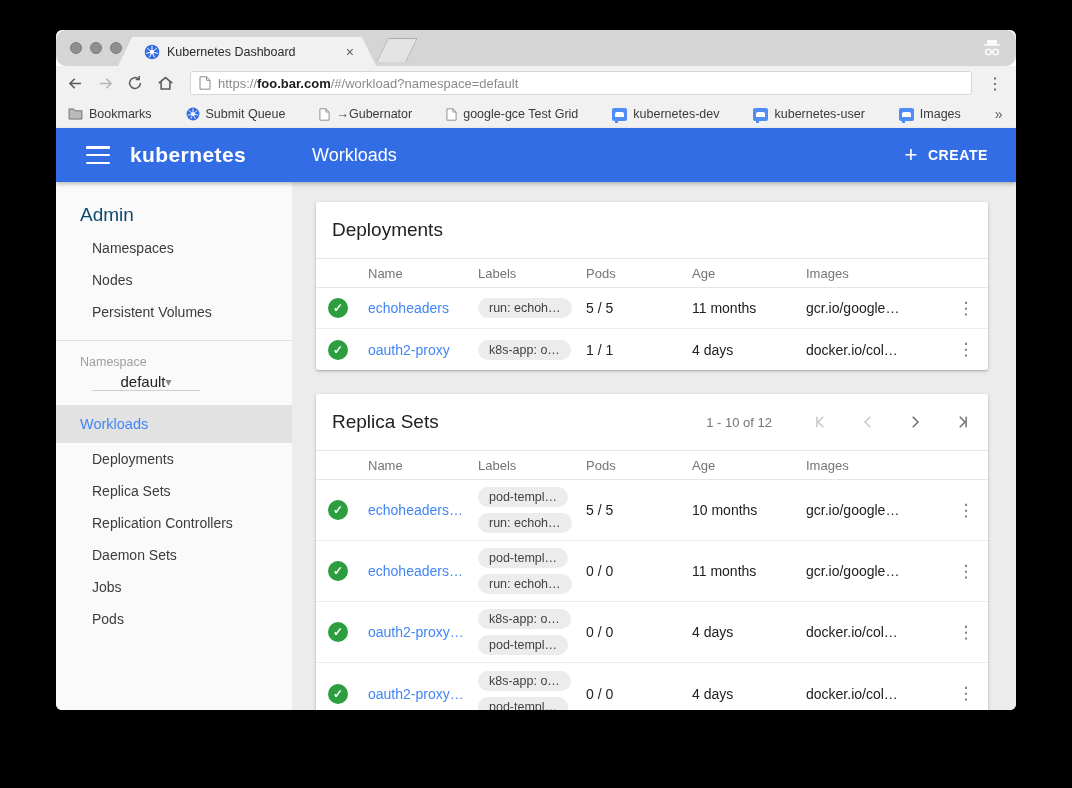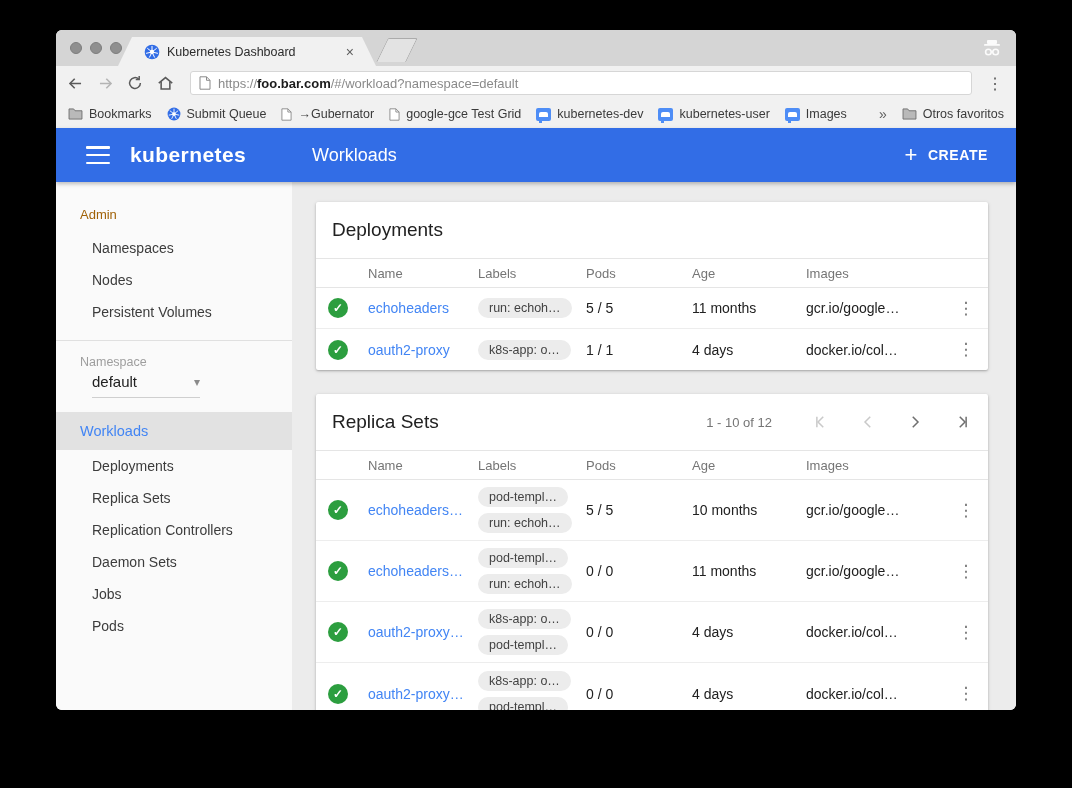--- a/index.html
+++ b/index.html
@@ -3,21 +3,21 @@
 <meta charset="utf-8">
 <style>
   * { margin:0; padding:0; box-sizing:border-box; }
   html,body { width:1072px; height:788px; background:#000; font-family:"Liberation Sans", sans-serif; overflow:hidden; }
 
   .window { position:absolute; left:56px; top:30px; width:960px; height:680px;
             border-radius:6px; overflow:hidden; background:#fff;
             box-shadow:0 10px 30px rgba(0,0,0,.6); display:flex; flex-direction:column; }
 
   
-  .tabstrip { position:relative; height:36px; background:#d5d5d5; flex:none; }
+  .tabstrip { position:relative; height:36px; background:#d5d5d5; flex:none;border-radius:10px; }
   .traffic { position:absolute; left:14px; top:12px; display:flex; gap:8px; }
   .traffic span { width:12px; height:12px; border-radius:50%; background:#8f8f8f; border:1px solid #7d7d7d; }
   .tab { position:absolute; left:62px; bottom:0; width:258px; height:29px; background:#f1f1f1;
          clip-path:polygon(14px 0, 244px 0, 258px 100%, 0 100%);
          display:flex; align-items:center; padding:0 22px 0 26px; gap:7px; }
   .tab-title { font-size:12.5px; color:#2b2b2b; flex:1; white-space:nowrap; overflow:hidden; }
   .tab-close { font-size:14px; color:#5f5f5f; background:none; border:none; cursor:default; line-height:1; }
   .newtab { position:absolute; left:326px; bottom:4px; width:30px; height:24px; background:#e3e3e3;
             border:1px solid #ababab; transform:skewX(-26deg); border-bottom:none; border-radius:2px 2px 0 0; }
   .incog { position:absolute; right:12px; top:8px; }
@@ -26,48 +26,48 @@
   .toolbar { height:34px; background:#f1f1f1; flex:none; display:flex; align-items:center; padding:0 10px 0 6px; gap:4px; }
   .navbtn { width:26px; height:26px; border:none; background:none; display:flex; align-items:center; justify-content:center; color:#5a5a5a; }
   .navbtn.disabled { color:#b4b4b4; }
   .urlbar { flex:1; height:24px; margin:0 8px 0 8px; background:#fff; border:1px solid #d6d6d6; border-radius:3px;
             display:flex; align-items:center; padding:0 8px; gap:7px; overflow:hidden; }
   .urltext { font-size:13px; color:#8a8a8a; white-space:nowrap; }
   .urltext b { color:#1c1c1c; font-weight:bold; }
   .menu-dots { border:none; background:none; color:#5a5a5a; font-size:16px; width:22px; }
 
   
-  .bookmarks { height:28px; background:#f1f1f1; flex:none; display:flex; align-items:center; padding:0 12px; gap:15px; }
+  .bookmarks { height:28px; background:#f1f1f1; flex:none; display:flex; align-items:center; padding:0 12px; gap:34px; }
   .bm { display:flex; align-items:center; gap:6px; font-size:12.5px; color:#3a3a3a; white-space:nowrap; }
   .bm-overflow { margin-left:auto; color:#5f5f5f; font-size:14px; }
   .chaticon { width:15px; height:13px; background:#4e8df6; border-radius:2px; position:relative; }
   .chaticon::after { content:""; position:absolute; left:3px; top:4px; width:9px; height:5px; background:#fff; border-radius:2px 2px 0 0; }
   .chaticon::before { content:""; position:absolute; left:3px; bottom:-2px; width:3px; height:3px; background:#4e8df6; }
 
   
   .appheader { height:54px; background:#326de6; flex:none; display:flex; align-items:center; color:#fff;
                box-shadow:0 2px 4px rgba(0,0,0,.25); position:relative; z-index:5;padding-left:8px; }
   .hamburger { width:24px; height:18px; margin-left:22px; border:none; background:none; display:flex; flex-direction:column; justify-content:space-between; }
   .hamburger i { display:block; height:2.5px; background:#fff; border-radius:1px; }
   .brand { font-size:21px; font-weight:bold; letter-spacing:.4px; margin-left:20px; }
   .pagetitle { font-size:18px; font-weight:normal; position:absolute; left:256px; }
   .create { margin-left:auto; margin-right:28px; border:none; background:none; color:#fff; display:flex; align-items:center; gap:10px;
             font-size:14px; font-weight:bold; letter-spacing:.6px; }
   .create .plus { font-size:22px; font-weight:normal; line-height:1; }
 
   
   .bodyrow { flex:1; display:flex; overflow:hidden; }
   .sidebar { width:236px; flex:none; background:#fafafa; padding-top:16px; font-size:14px; color:#3c3c3c; overflow:hidden; }
-  .side-section { height:34px; line-height:34px; padding-left:24px; color:#a16207; font-size:13px; }
+  .side-section { height:34px; line-height:34px; padding-left:24px; color:#0c4a6e; font-size:19px; }
   .side-item { height:32px; line-height:32px; padding-left:36px; color:#3c3c3c; cursor:default; }
   .side-sel { height:38px; line-height:38px; padding-left:24px; background:#e2e2e2; color:#4285f4; font-size:14.5px; }
   .side-div { border-top:1px solid #e0e0e0; margin:12px 0 0 0; }
   .ns-label { padding:14px 0 0 24px; font-size:12.5px; color:#9e9e9e; height:30px; }
-  .ns-select { margin:2px 0 14px 36px; width:108px; border-bottom:1px solid #cfcfcf; padding-bottom:7px;
-               display:flex; align-items:center; justify-content:space-between; font-size:15px; color:#212121; }
+  .ns-select { margin:2px 0 14px 36px; width:108px; border-bottom:1px solid #cfcfcf; 
+               display:flex; align-items:center; justify-content:center; font-size:15px; color:#212121; }
   .ns-caret { color:#8a8a8a; font-size:12px; }
 
   .content { flex:1; background:#ececec; padding:20px 28px 0 24px; overflow:hidden; }
   .card { background:#fff; border-radius:2px; box-shadow:0 1px 2px rgba(0,0,0,.22), 0 1px 4px rgba(0,0,0,.12); margin-bottom:24px; }
   .card-head { display:flex; align-items:center; padding:0 16px; height:56px; }
   .card-title { font-size:19px; color:#212121; }
   .pag { margin-left:auto; display:flex; align-items:center; gap:27px; color:#757575; }
   .pag-range { font-size:13px; margin-right:12px; }
   .pagbtn { border:none; background:none; width:20px; height:20px; display:flex; align-items:center; justify-content:center; color:#6f6f6f; }
   .pagbtn.disabled { color:#c9c9c9; }

